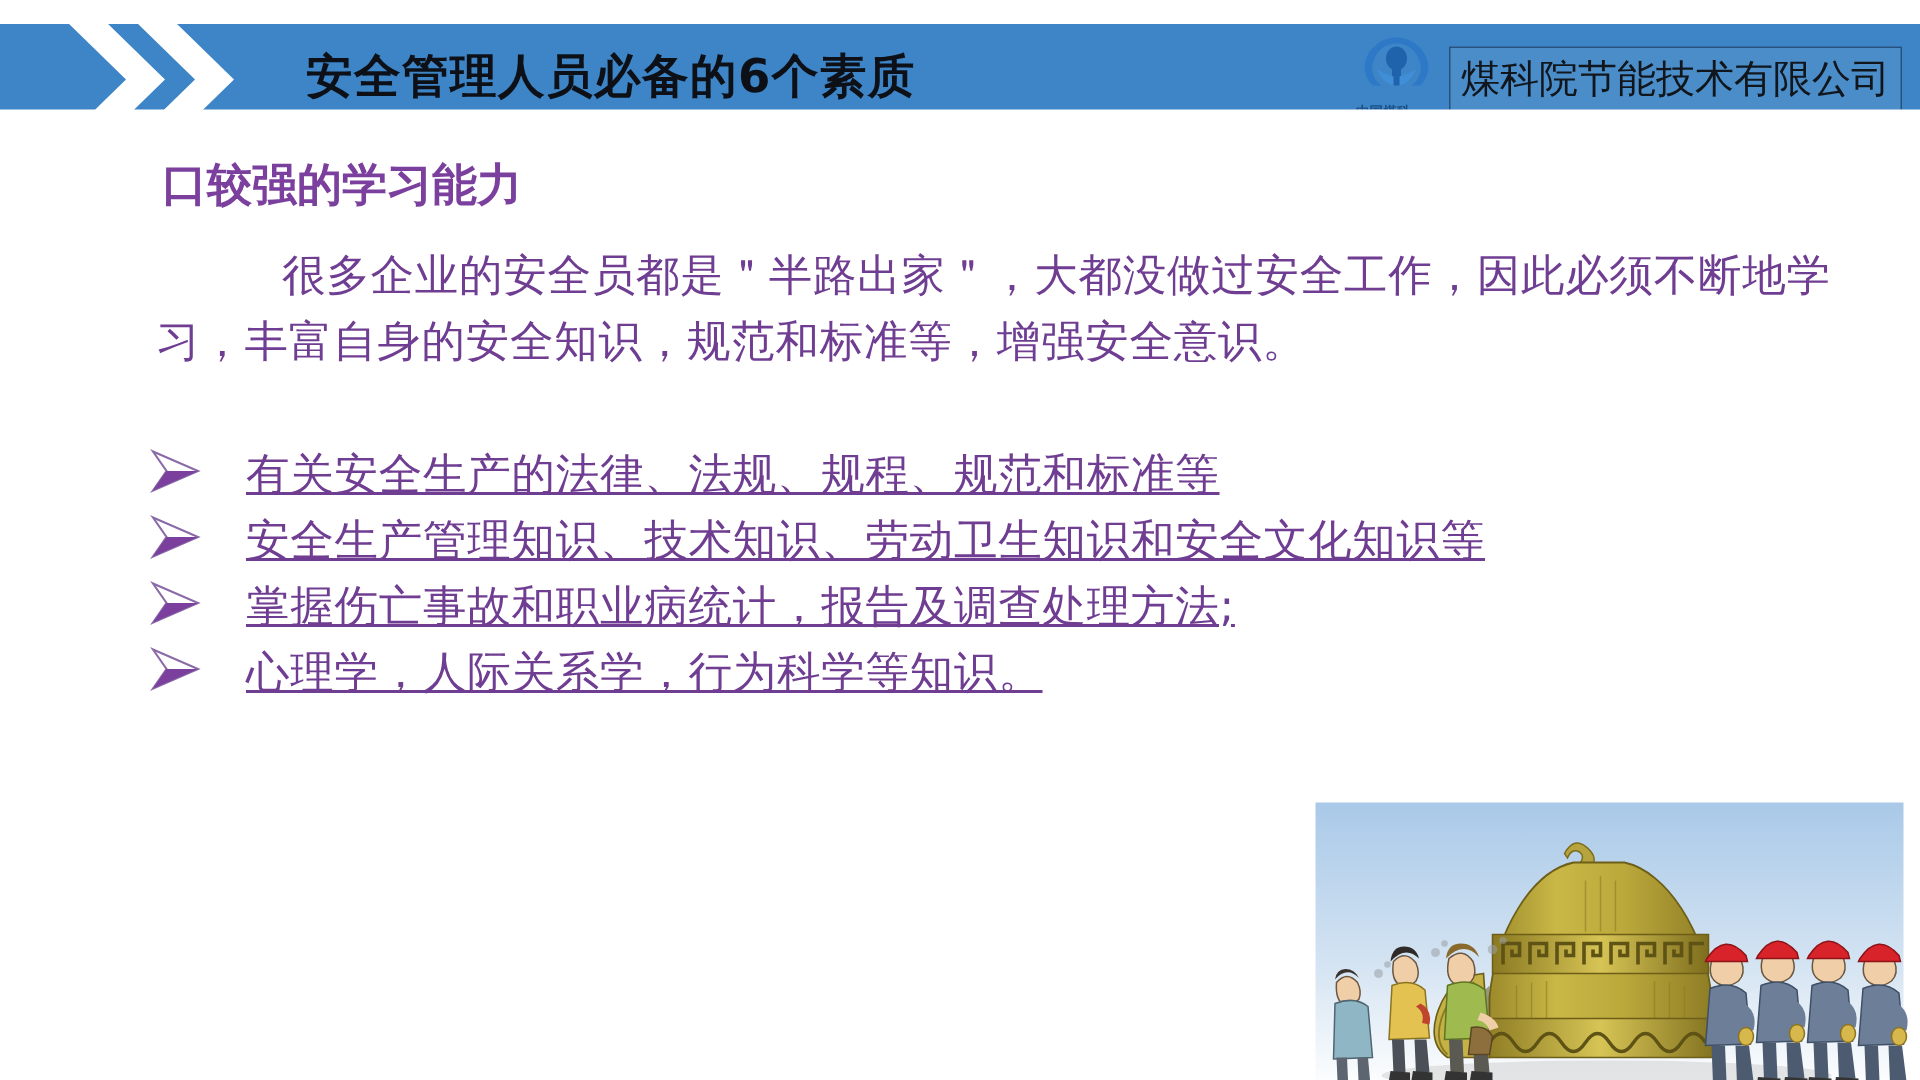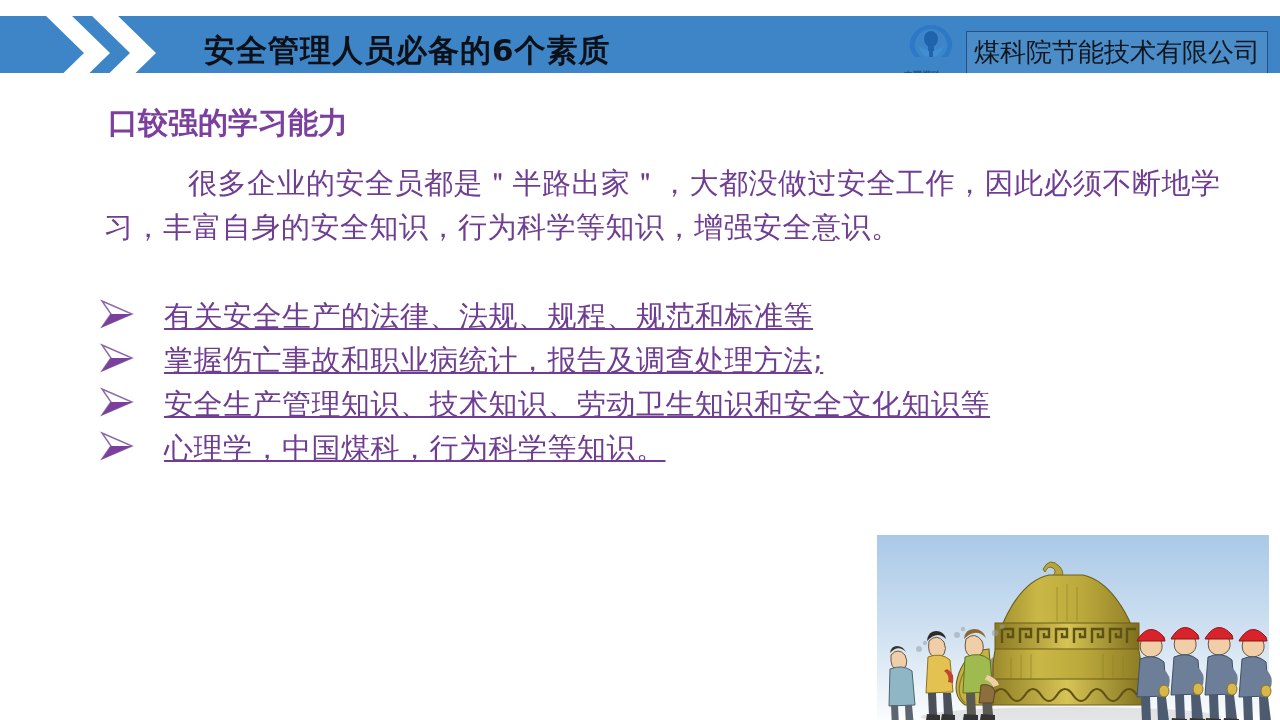--- a/index.html
+++ b/index.html
@@ -218,58 +218,58 @@
     <div class="brand-name-box">
       <span class="brand-name">煤科院节能技术有限公司</span>
     </div>
   </div>
 </div>
 
 <div class="slide-body">
 
   <div class="section-heading">口较强的学习能力</div>
 
-  <div class="paragraph">很多企业的安全员都是＂半路出家＂，大都没做过安全工作，因此必须不断地学习，丰富自身的安全知识，行为科学等知识，增强安全意识。</div>
+  <div class="paragraph">很多企业的安全员都是＂半路出家＂，大都没做过安全工作，因此必须不断地学习，丰富自身的安全知识，规范和标准等，增强安全意识。</div>
 
   <ul class="bullet-list">
     <li class="bullet-item">
       <span class="bullet-marker">
         <svg width="36" height="30" viewBox="0 0 36 30" xmlns="http://www.w3.org/2000/svg" aria-hidden="true">
           <polygon points="2,2 32,15 2,28 11,15" fill="#ffffff" stroke="#8a6aa8" stroke-width="1.4"></polygon>
           <polygon points="11,15 32,15 2,28" fill="#7b3f9d"></polygon>
         </svg>
       </span>
       <span class="bullet-text">有关安全生产的法律、法规、规程、规范和标准等</span>
     </li>
     <li class="bullet-item">
       <span class="bullet-marker">
         <svg width="36" height="30" viewBox="0 0 36 30" xmlns="http://www.w3.org/2000/svg" aria-hidden="true">
           <polygon points="2,2 32,15 2,28 11,15" fill="#ffffff" stroke="#8a6aa8" stroke-width="1.4"></polygon>
           <polygon points="11,15 32,15 2,28" fill="#7b3f9d"></polygon>
         </svg>
       </span>
+      <span class="bullet-text">安全生产管理知识、技术知识、劳动卫生知识和安全文化知识等</span>
+    </li>
+    <li class="bullet-item">
+      <span class="bullet-marker">
+        <svg width="36" height="30" viewBox="0 0 36 30" xmlns="http://www.w3.org/2000/svg" aria-hidden="true">
+          <polygon points="2,2 32,15 2,28 11,15" fill="#ffffff" stroke="#8a6aa8" stroke-width="1.4"></polygon>
+          <polygon points="11,15 32,15 2,28" fill="#7b3f9d"></polygon>
+        </svg>
+      </span>
       <span class="bullet-text">掌握伤亡事故和职业病统计，报告及调查处理方法;</span>
     </li>
     <li class="bullet-item">
       <span class="bullet-marker">
         <svg width="36" height="30" viewBox="0 0 36 30" xmlns="http://www.w3.org/2000/svg" aria-hidden="true">
           <polygon points="2,2 32,15 2,28 11,15" fill="#ffffff" stroke="#8a6aa8" stroke-width="1.4"></polygon>
           <polygon points="11,15 32,15 2,28" fill="#7b3f9d"></polygon>
         </svg>
       </span>
-      <span class="bullet-text">安全生产管理知识、技术知识、劳动卫生知识和安全文化知识等</span>
-    </li>
-    <li class="bullet-item">
-      <span class="bullet-marker">
-        <svg width="36" height="30" viewBox="0 0 36 30" xmlns="http://www.w3.org/2000/svg" aria-hidden="true">
-          <polygon points="2,2 32,15 2,28 11,15" fill="#ffffff" stroke="#8a6aa8" stroke-width="1.4"></polygon>
-          <polygon points="11,15 32,15 2,28" fill="#7b3f9d"></polygon>
-        </svg>
-      </span>
-      <span class="bullet-text">心理学，中国煤科，行为科学等知识。</span>
+      <span class="bullet-text">心理学，人际关系学，行为科学等知识。</span>
     </li>
   </ul>
 
   <div class="illustration">
     <svg class="illu-svg" width="404" height="242" viewBox="0 0 404 242" xmlns="http://www.w3.org/2000/svg" aria-hidden="true">
       <defs>
         <linearGradient id="skyGrad" x1="0" y1="0" x2="0" y2="1">
           <stop offset="0%" stop-color="#a9c9e8"></stop>
           <stop offset="55%" stop-color="#d3e3f2"></stop>
           <stop offset="100%" stop-color="#ffffff"></stop>

